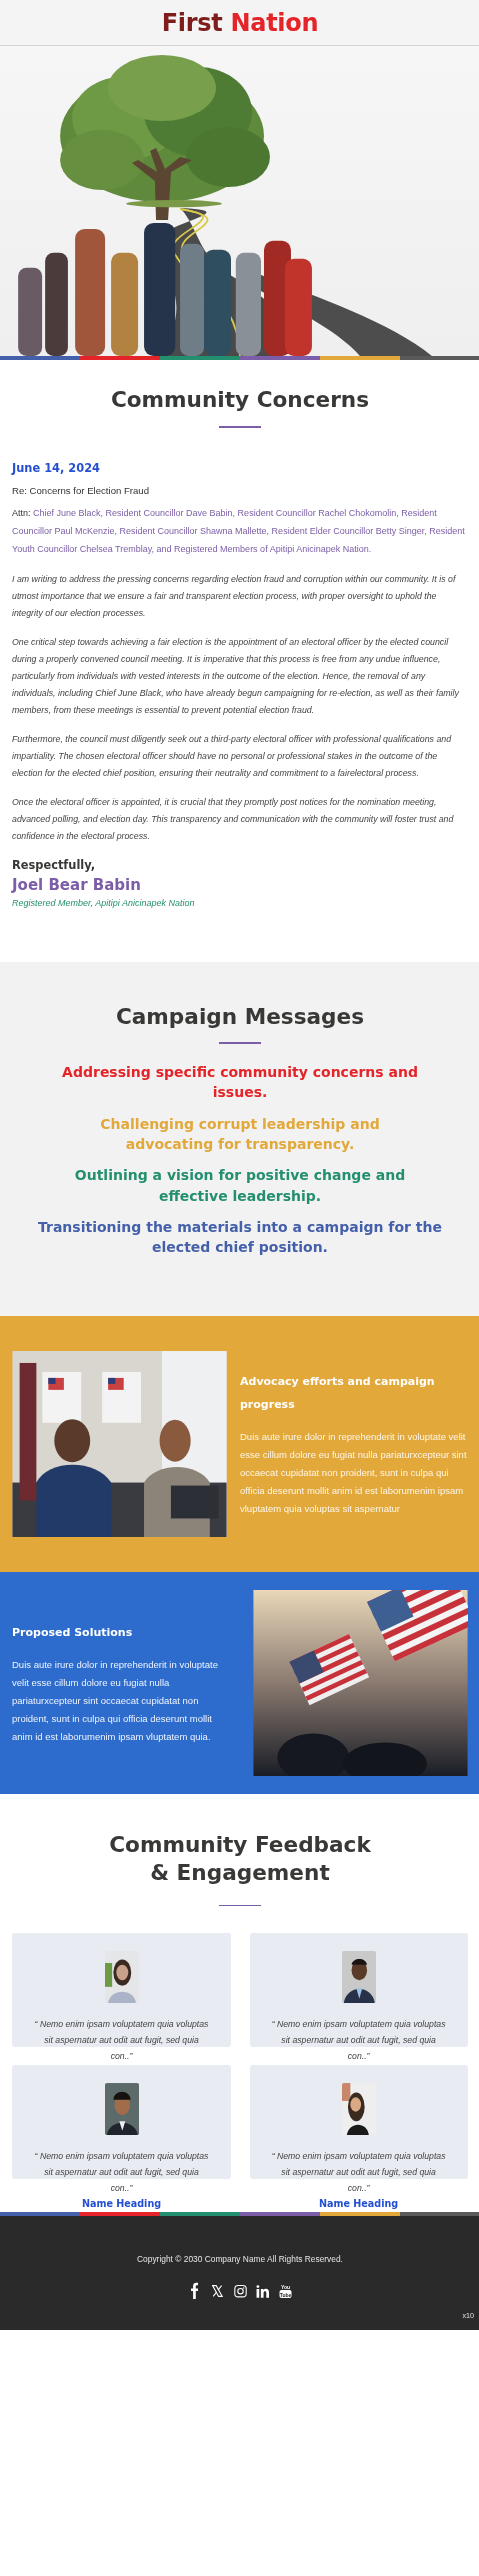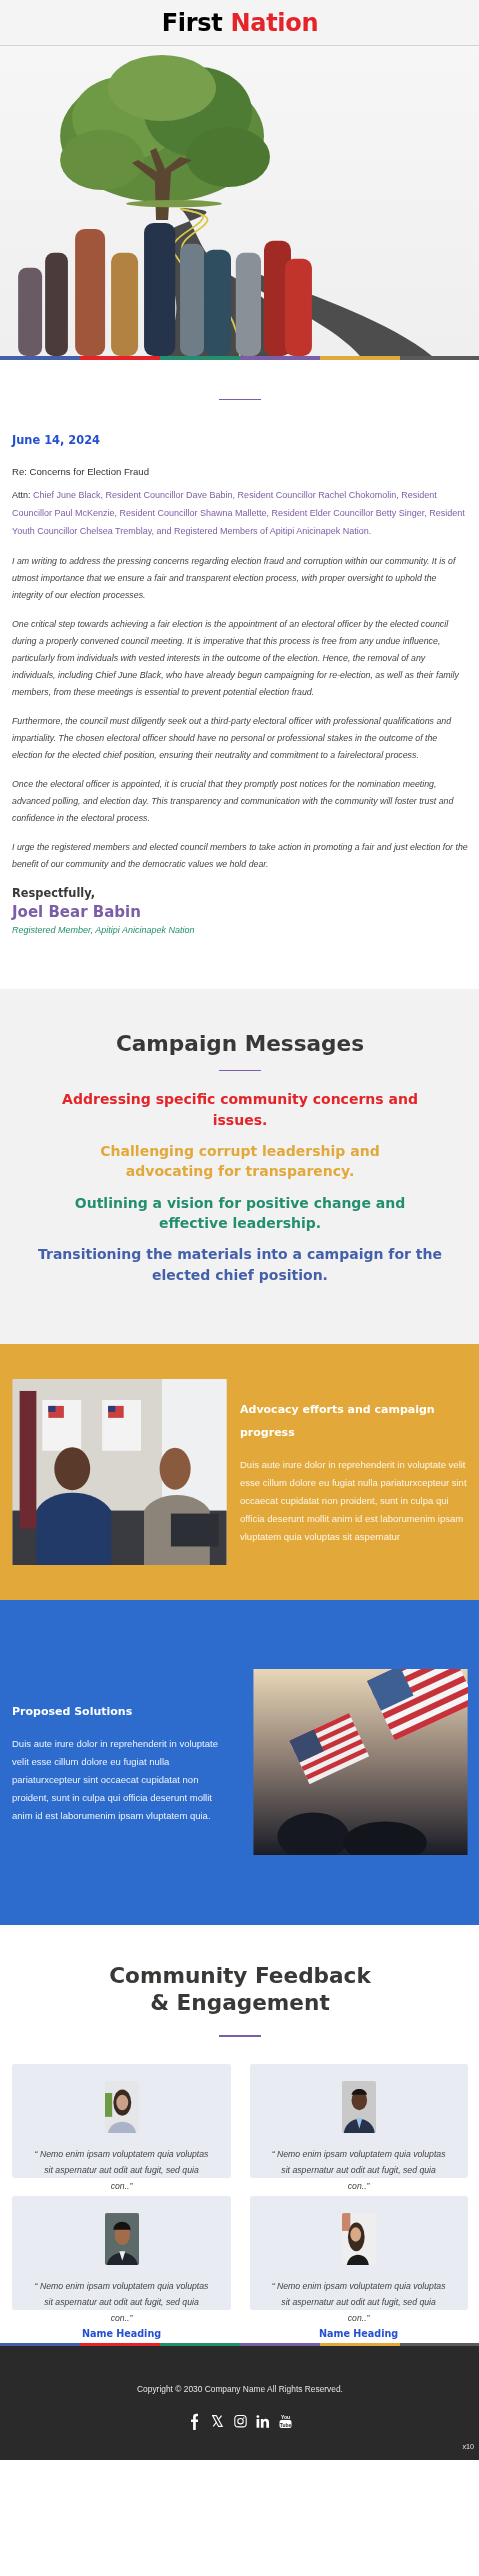--- a/index.html
+++ b/index.html
@@ -1,50 +1,50 @@
 <!DOCTYPE html>
 <html style="font-size:9.6px"><head>
 <meta charset="utf-8">
 <style>
   * { box-sizing: border-box; margin: 0; padding: 0; }
   body { width: 480px; background: #ffffff; font-family: "Liberation Sans", sans-serif; color: #3a3a3a; }
   .header { height: 46px; background: #f4f4f4; border-bottom: 0.6px solid #d4d4d4; display: flex; align-items: center; justify-content: center; }
   .brand { font-family: "DejaVu Sans", sans-serif; font-weight: bold; font-size: 24px; letter-spacing: -0.3px; }
-  .brand .b1 { color: #000000; }
+  .brand .b1 { color: #7f1d1d; }
   .brand .b2 { color: #e42428; }
 
   .hero { position: relative; height: 310px; background: linear-gradient(180deg, #f6f6f6 0%, #efefef 100%); overflow: hidden; }
   .hero svg { position: absolute; left: 0; top: 0; }
   .colorbar { display: flex; height: 3.6px; }
   .colorbar span { flex: 1; }
 
   .section-white { background: #ffffff; padding: 0 12px; }
   .section-title { font-family: "DejaVu Sans", sans-serif; font-weight: bold; font-size: 21.6px; color: #383836; text-align: center; line-height: 27.6px; }
   .underline { width: 42px; height: 1.8px; background: #7b5ea7; margin: 0 auto; }
 
   .concerns { padding-top: 26px; padding-bottom: 54px; }
   .concerns .underline { margin-top: 13px; }
   .date { margin-top: 33px; font-family: "DejaVu Sans", sans-serif; font-weight: bold; font-size: 11.4px; color: #2550d1; }
-  .re { margin-top: 19px; font-size: 9.6px; color: #333; }
+  .re { margin-top: 10px; font-size: 9.6px; color: #333; }
   .attn { margin-top: 8.4px; font-size: 9px; line-height: 18px; color: #7b5ea7; }
   .attn .lbl { color: #333; }
   .para { margin-top: 12px; font-size: 8.8px; line-height: 17px; font-style: italic; color: #444; }
   .para:first-of-type { margin-top: 13px; }
   .sign-1 { margin-top: 13px; font-family: "DejaVu Sans", sans-serif; font-weight: bold; font-size: 11.4px; color: #383836; }
   .sign-2 { margin-top: 3.6px; font-family: "DejaVu Sans", sans-serif; font-weight: bold; font-size: 15px; color: #7b5ea7; }
   .sign-3 { margin-top: 3.6px; font-size: 9px; font-style: italic; color: #248f6f; }
 
   .campaign { background: #f2f2f2; padding: 41px 12px 48px; }
   .campaign .underline { margin-top: 12px; }
   .msgs { margin-top: 18px; text-align: center; }
   .msg { font-family: "DejaVu Sans", sans-serif; font-weight: bold; font-size: 14px; line-height: 20.4px; margin: 0 auto 10.8px; max-width: 396px; }
 
   .split { display: flex; align-items: center; padding: 35px 12px; }
   .advocacy { background: #e2a83a; height: 256px; }
-  .solutions { background: #2d6ccc; height: 325px; }
+  .solutions { background: #2d6ccc; height: 222px; }
   .split .media { width: 215px; height: 186px; flex-shrink: 0; position: relative; overflow: hidden; }
   .split .text { color: #ffffff; }
   .advocacy .text { margin-left: 13px; }
   .solutions .text { width: 222px; margin-right: 21px; }
   .split h2 { font-family: "DejaVu Sans", sans-serif; font-weight: bold; font-size: 11px; line-height: 23px; color: #ffffff; }
   .split p { margin-top: 12px; font-size: 9.5px; line-height: 18px; color: #fdf6e8; }
 
   .feedback { background: #ffffff; padding: 37px 12px 33px; }
   .feedback .underline { margin-top: 18px; }
   .cards { margin-top: 27px; display: grid; grid-template-columns: 219px 218px; column-gap: 18.6px; row-gap: 18px; }
@@ -105,30 +105,30 @@
 <div class="colorbar">
   <span style="background:#4560aa"></span>
     <span style="background:#e42428"></span>
     <span style="background:#248f6f"></span>
     <span style="background:#7b5ea7"></span>
     <span style="background:#e2a83a"></span>
     <span style="background:#5a5a5a"></span>
 </div>
 
 <section class="section-white concerns">
+  <h1 class="section-title">Community Concerns</h1>
   <div class="underline"></div>
   <div class="date">June 14, 2024</div>
   <div class="re">Re: Concerns for Election Fraud</div>
   <div class="attn"><span class="lbl">Attn:</span><span> Chief June Black, Resident Councillor Dave Babin, Resident Councillor Rachel Chokomolin, Resident Councillor Paul McKenzie, Resident Councillor Shawna Mallette, Resident Elder Councillor Betty Singer, Resident Youth Councillor Chelsea Tremblay, and Registered Members of Apitipi Anicinapek Nation.</span></div>
   <div>
     <p class="para">I am writing to address the pressing concerns regarding election fraud and corruption within our community. It is of utmost importance that we ensure a fair and transparent election process, with proper oversight to uphold the integrity of our election processes.</p>
     <p class="para">One critical step towards achieving a fair election is the appointment of an electoral officer by the elected council during a properly convened council meeting. It is imperative that this process is free from any undue influence, particularly from individuals with vested interests in the outcome of the election. Hence, the removal of any individuals, including Chief June Black, who have already begun campaigning for re-election, as well as their family members, from these meetings is essential to prevent potential election fraud.</p>
     <p class="para">Furthermore, the council must diligently seek out a third-party electoral officer with professional qualifications and impartiality. The chosen electoral officer should have no personal or professional stakes in the outcome of the election for the elected chief position, ensuring their neutrality and commitment to a fairelectoral process.</p>
     <p class="para">Once the electoral officer is appointed, it is crucial that they promptly post notices for the nomination meeting, advanced polling, and election day. This transparency and communication with the community will foster trust and confidence in the electoral process.</p>
-    <p class="para">I urge the registered members and elected council members to take action in promoting a fair and just election for the benefit of our community and the democratic values we hold dear.</p>
   </div>
   <div class="sign-1">Respectfully,</div>
   <div class="sign-2">Joel Bear Babin</div>
   <div class="sign-3">Registered Member, Apitipi Anicinapek Nation</div>
 </section>
 
 <section class="campaign">
   <h2 class="section-title">Campaign Messages</h2>
   <div class="underline"></div>
   <div class="msgs">

